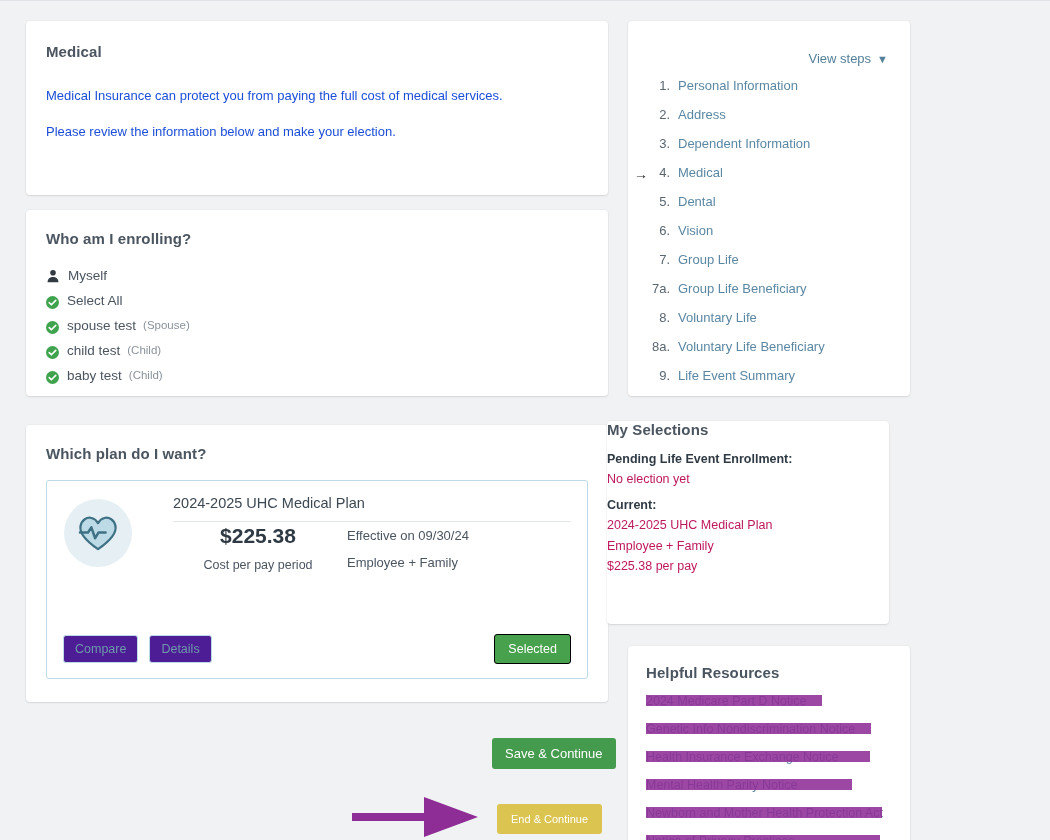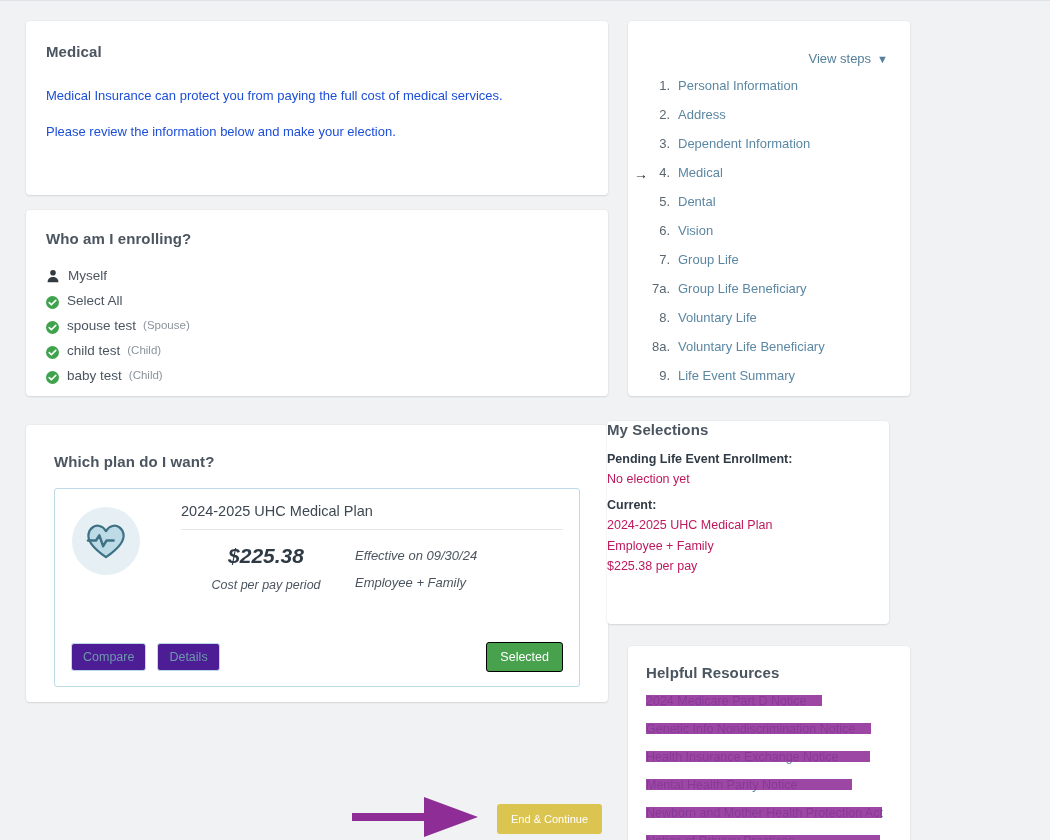--- a/index.html
+++ b/index.html
@@ -34,38 +34,38 @@
   
   #enroll-card { left: 26px; top: 209px; width: 582px; height: 186px; padding: 20px; }
   #enroll-title { margin-bottom: 16px; }
   .enroll-row { display: flex; align-items: center; height: 24px; margin-top: 1px; }
   .enroll-row .lbl { font-size: 13.5px; color: #4b5560; }
   .enroll-row .rel { font-size: 11.5px; color: #8a939c; margin-left: 7px; }
   .person-icon { width: 14px; height: 14px; margin-right: 8px; display: inline-block; position: relative; top: 1px;}
   .check-icon { width: 13px; height: 13px; margin-right: 8px; display: inline-block; position: relative; top: 1px;}
 
   
-  #plan-card { left: 26px; top: 424px; width: 582px; height: 277px; padding: 28px; }
+  #plan-card { left: 26px; top: 424px; width: 582px; height: 277px; padding: 20px; }
   #plan-title { margin-bottom: 18px; }
   .plan-box {
     position: relative;
     border: 1px solid #bcdbe7;
     border-radius: 3px;
     height: 199px;
     padding: 14px 16px;
   }
   .plan-icon-wrap {
     position: absolute; left: 17px; top: 18px;
     width: 68px; height: 68px; border-radius: 50%;
     background: #e6f0f4; display: flex; align-items: center; justify-content: center;
   }
   .plan-right { margin-left: 110px; }
   .plan-name { font-size: 14.5px; color: #3d4852; padding-bottom: 10px; }
   .plan-div { border-top: 1px solid #e3e7ea; }
-  .plan-cols { display: flex; margin-top: 14px; font-style: italic; }
+  .plan-cols { display: flex; margin-top: 2px; }
   .plan-col-left { width: 170px; text-align: center; }
   .plan-price { font-size: 21px; font-weight: bold; color: #2f3a44; }
   .plan-price-sub { font-size: 12.5px; color: #4b5560; margin-top: 9px; line-height: 1.35; }
   .plan-col-right { padding-top: 4px; margin-left: 4px; }
   .plan-meta { font-size: 13px; color: #4b5560; margin-bottom: 12px; }
   .plan-actions { position: absolute; left: 16px; right: 16px; bottom: 14px; display: flex; align-items: center; }
   .btn-outline {
     border: 1px solid #bcdbe7; background: #4c1d95; color: #6f98ad;
     font-size: 12.5px; padding: 6px 11px; border-radius: 3px; margin-right: 11px;
     font-family: "Liberation Sans", sans-serif; cursor: pointer;
@@ -214,20 +214,21 @@
       </div>
 
       <div class="plan-actions">
         <button class="btn-outline">Compare</button>
         <button class="btn-outline">Details</button>
         <button class="btn-selected">Selected</button>
       </div>
     </div>
   </div>
 
+  <button class="btn-save">Save &amp; Continue</button>
   <button class="btn-end">End &amp; Continue</button>
 
   <svg id="anno-arrow" width="130" height="56" viewBox="0 0 130 56">
     <path d="M0 24 H72 V8 L126 28 L72 48 V32 H0 Z" fill="#8e2d96"></path>
   </svg>
 
   <div class="card" id="steps-card">
     <div class="view-steps">
       <span>View steps</span><span class="chev">▼</span>
     </div>

